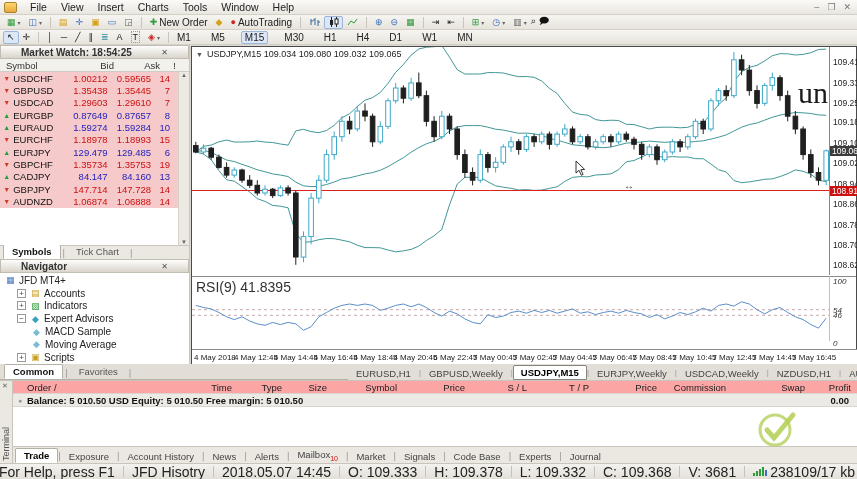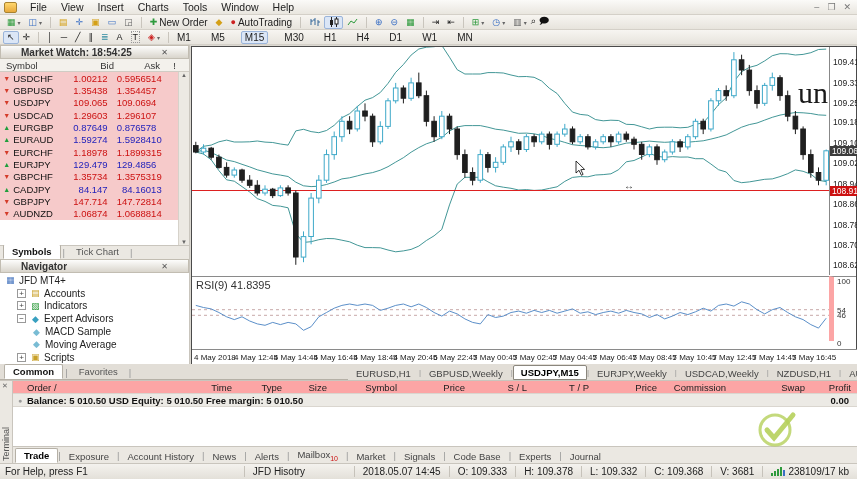--- a/index.html
+++ b/index.html
@@ -45,21 +45,21 @@
             background:#f3f1ec; align-items:center; }
   .mwhead .c1{width:62px; padding-left:6px;} .mwhead .c2{width:52px; text-align:right;}
   .mwhead .c3{width:46px; text-align:right;} .mwhead .c4{width:18px; text-align:right; padding-right:2px;}
   .mwrows { height:173px; position:relative; background:#fff; overflow:hidden; }
   .mwrow { height:12.35px; display:flex; align-items:center; font-size:9.5px; background:#f6caca; }
   .mwrow .arr { width:14px; text-align:center; font-size:7px; }
   .arr.up{color:#1f9e3c;} .arr.down{color:#d43b2a;}
   .mwrow .sym { width:48px; color:#111; }
   .mwrow .bid { width:52px; text-align:right; }
   .mwrow .ask { width:46px; text-align:right; }
-  .mwrow .spr { width:39px; padding-right:19px; }
+  .mwrow .spr { width:39px; text-align:right; padding-right:19px; }
   .mwrow.up .bid,.mwrow.up .ask,.mwrow.up .spr { color:#2222bb; }
   .mwrow.down .bid,.mwrow.down .ask,.mwrow.down .spr { color:#cc1111; }
   .mwrow.selected { background:#2e64c0; }
   .mwrow.selected .sym,.mwrow.selected .bid,.mwrow.selected .ask,.mwrow.selected .spr { color:#fff; }
   .mwsb { position:absolute; right:0; top:0; width:11px; height:100%; background:#ece9e3; border-left:1px solid #d6d2ca;
           display:flex; flex-direction:column; justify-content:space-between; align-items:center; font-size:6px; color:#666; }
   .ptabs { height:14px; display:flex; align-items:flex-end; background:#ebe8e2; border-top:1px solid #c9c5bd;
            font-size:9.5px; padding-left:3px; }
   .ptab { padding:1px 8px; color:#555; border:1px solid transparent; }
   .ptab.active { background:#fff; border:1px solid #b5b0a6; border-bottom-color:#fff; color:#111; font-weight:bold; border-radius:2px 2px 0 0; }
@@ -77,23 +77,23 @@
   .chartcol { flex:1; position:relative; background:#dcd9d2; }
   .chartwin { position:absolute; inset:1px 0 0 1px; background:#fff; border:1px solid #4a4a4a; }
   .ctitle { position:absolute; top:2px; left:4px; font-size:9px; color:#222; z-index:5; display:flex; gap:4px; align-items:center;}
   .ctitle .tri { font-size:7px; color:#555; }
   .plot { position:absolute; top:0; left:0; }
   .axis { position:absolute; top:0; right:0; width:27px; height:228px; border-left:1px solid #888; font-size:8.5px; color:#222; background:#fff; }
   .tick { position:absolute; left:3px; }
   .pricebox { position:absolute; left:0; width:27px; font-size:8.5px; color:#fff; background:#3c3c3c; padding:0 2px; }
   .pricebox.red { background:#cc1111; }
   .rsiwrap { position:absolute; top:229px; left:0; width:638px; height:72px; border-top:1px solid #8a8a8a; background:#fff; }
-  .rsilabel { position:absolute; top:2px; left:4px; font-size:11px; color:#333; z-index:4; }
-  .rsiaxis { position:absolute; top:229px; right:0; width:27px; height:65px; border-left:5px solid #fca5a5; border-top:1px solid #8a8a8a;
-             font-size:8px; color:#333; background:#fff; }
+  .rsilabel { position:absolute; top:2px; left:4px; font-size:14px; color:#333; z-index:4; }
+  .rsiaxis { position:absolute; top:229px; right:0; width:27px; height:65px; border-left:1px solid #fca5a5; border-top:1px solid #8a8a8a;
+             font-size:8px; color:#333; background:#fff;font-style:italic; }
   .taxis { position:absolute; top:302px; left:0; width:665px; height:15px; border-top:1px solid #8a8a8a; background:#fff; font-size:8px; color:#222; }
   .taxis span { position:absolute; top:3px; white-space:nowrap; }
 
   
   .tabsrow { height:17px; display:flex; background:#e2ded7; border-bottom:1px solid #c9c5bd; font-size:9.5px; }
   .navtabs { width:348px; display:flex; align-items:flex-end; padding-left:4px; border-bottom:1px solid #b5b0a6; }
   .charttabs { flex:1; display:flex; align-items:flex-end; overflow:hidden; }
   .ctab { padding:1px 7px; color:#444; border:1px solid transparent; border-bottom:none; white-space:nowrap; }
   .ctab.active { background:#fff; border:1px solid #8a867d; font-weight:bold; color:#000; border-radius:2px 2px 0 0; }
   .ctab-div { color:#999; align-self:center; font-size:8px; }
@@ -115,21 +115,21 @@
   .tblank { flex:1; position:relative; background:#fff; }
   .wm { position:absolute; right:48px; top:2px; opacity:.85; }
   .ttabs { height:17px; display:flex; align-items:flex-end; background:#ebe8e2; border-top:1px solid #c9c5bd; font-size:9.5px; padding-left:2px; }
   .ttab { padding:1px 8px; color:#444; position:relative; }
   .ttab.active { background:#fff; border:1px solid #b5b0a6; border-bottom-color:#fff; font-weight:bold; color:#000; border-radius:2px 2px 0 0; }
   .ttab sub { color:#cc1111; font-size:7px; }
   .ttab-div { color:#999; align-self:center; }
 
   
   .statusbar { height:15px; display:flex; align-items:center; background:linear-gradient(#f4f2ee,#e3e0d9);
-               font-size:10px; color:#222; }
+               font-size:14px; color:#222;justify-content:center; }
   .sseg { padding:0 8px; white-space:nowrap; border-left:1px solid #c6c2ba; height:11px; display:flex; align-items:center; gap:3px; }
   .shelp { flex:1; border-left:none; padding-left:5px; }
   .bars { display:flex; align-items:flex-end; gap:1px; height:9px; }
   .bars i { width:2px; background:#2d9a3c; display:block; }
 </style>
 </head>
 <body>
 
 <div class="app">
 
@@ -333,27 +333,20 @@
             </div>
             <div class="mwrow down">
               <span class="arr down">▼</span>
               <span class="sym">GBPUSD</span>
               <span class="bid">1.35438</span>
               <span class="ask">1.35445</span>
               <span class="spr">7</span>
             </div>
             <div class="mwrow down">
               <span class="arr down">▼</span>
-              <span class="sym">USDJPY</span>
-              <span class="bid">109.065</span>
-              <span class="ask">109.069</span>
-              <span class="spr">4</span>
-            </div>
-            <div class="mwrow down">
-              <span class="arr down">▼</span>
               <span class="sym">USDCAD</span>
               <span class="bid">1.29603</span>
               <span class="ask">1.29610</span>
               <span class="spr">7</span>
             </div>
             <div class="mwrow up">
               <span class="arr up">▲</span>
               <span class="sym">EURGBP</span>
               <span class="bid">0.87649</span>
               <span class="ask">0.87657</span>
@@ -458,20 +451,24 @@
               <span class="box">+</span>
               <span class="ticon" style="color: rgb(200, 160, 40);">▣</span>
               <span>Scripts</span>
             </div>
           </div>
       </div>
     </div>
 
     <div class="chartcol">
       <div class="chartwin">
+        <div class="ctitle">
+          <span class="tri">▼</span>
+          <span>USDJPY,M15 109.034 109.080 109.032 109.065</span>
+        </div>
         <svg class="plot" id="mainPlot" width="638" height="228">
             <polyline points="3.8,105.0 11.5,99.3 19.2,98.1 26.9,94.8 34.6,93.1 42.3,95.0 50.0,95.0 57.7,94.8 65.3,94.0 73.0,95.1 80.7,95.5 88.4,97.0 96.1,98.1 103.8,83.9 111.5,82.3 119.1,84.6 126.8,85.7 134.5,83.5 142.2,78.3 149.9,70.7 157.6,66.7 165.3,59.6 173.0,53.2 180.6,50.6 188.3,45.5 196.0,36.4 203.7,25.3 211.4,17.5 219.1,8.1 226.8,2.0 234.4,0.2 242.1,-0.3 249.8,-1.6 257.5,10.2 265.2,22.7 272.9,27.0 280.6,27.0 288.3,27.0 295.9,25.6 303.6,25.6 311.3,26.0 319.0,28.0 326.7,29.7 334.4,29.5 342.1,30.3 349.7,34.0 357.4,41.3 365.1,46.5 372.8,56.4 380.5,65.1 388.2,67.4 395.9,68.2 403.6,72.6 411.2,73.8 418.9,73.2 426.6,73.5 434.3,77.3 442.0,77.6 449.7,79.8 457.4,82.0 465.0,80.4 472.7,80.2 480.4,80.2 488.1,80.8 495.8,80.3 503.5,77.4 511.2,75.8 518.9,67.2 526.5,57.7 534.2,50.8 541.9,34.6 549.6,24.7 557.3,20.4 565.0,18.3 572.7,13.9 580.3,8.7 588.0,6.7 595.7,6.8 603.4,8.0 611.1,7.4 618.8,5.7 626.5,2.5 634.2,2.1" fill="none" stroke="#2e8b8b" stroke-width="1" opacity="0.9"></polyline>
             <polyline points="3.8,105.0 11.5,103.1 19.2,105.5 26.9,109.2 34.6,113.0 42.3,114.6 50.0,117.3 57.7,119.9 65.3,122.8 73.0,124.8 80.7,126.9 88.4,128.1 96.1,129.5 103.8,135.2 111.5,138.8 119.1,139.6 126.8,139.2 134.5,137.5 142.2,135.0 149.9,131.9 157.6,130.8 165.3,128.9 173.0,126.9 180.6,125.6 188.3,123.2 196.0,119.7 203.7,115.1 211.4,110.7 219.1,105.2 226.8,100.6 234.4,96.8 242.1,94.3 249.8,90.4 257.5,84.0 265.2,79.9 272.9,78.6 280.6,78.6 288.3,78.6 295.9,80.2 303.6,82.2 311.3,83.1 319.0,84.7 326.7,86.3 334.4,86.1 342.1,86.8 349.7,88.5 357.4,91.3 365.1,93.1 372.8,95.4 380.5,97.7 388.2,98.5 395.9,99.0 403.6,100.3 411.2,100.7 418.9,100.0 426.6,98.1 434.3,96.1 442.0,95.6 449.7,94.9 457.4,94.1 465.0,94.8 472.7,95.3 480.4,94.9 488.1,95.4 495.8,95.2 503.5,94.5 511.2,93.8 518.9,92.1 526.5,90.2 534.2,87.9 541.9,84.0 549.6,80.2 557.3,77.6 565.0,76.0 572.7,73.1 580.3,70.3 588.0,68.1 595.7,66.7 603.4,65.5 611.1,65.8 618.8,66.5 626.5,67.9 634.2,68.3" fill="none" stroke="#2e8b8b" stroke-width="1" opacity="0.9"></polyline>
             <polyline points="3.8,105.0 11.5,107.0 19.2,112.8 26.9,123.6 34.6,132.8 42.3,134.2 50.0,139.6 57.7,145.0 65.3,151.6 73.0,154.4 80.7,158.4 88.4,159.2 96.1,160.8 103.8,186.6 111.5,195.4 119.1,194.7 126.8,192.7 134.5,191.5 142.2,191.7 149.9,193.2 157.6,194.8 165.3,198.2 173.0,200.6 180.6,200.6 188.3,200.8 196.0,203.0 203.7,204.8 211.4,203.9 219.1,202.4 226.8,199.1 234.4,193.5 242.1,188.8 249.8,182.4 257.5,157.9 265.2,137.1 272.9,130.3 280.6,130.3 288.3,130.3 295.9,134.8 303.6,138.8 311.3,140.2 319.0,141.3 326.7,143.0 334.4,142.6 342.1,143.4 349.7,143.0 357.4,141.4 365.1,139.8 372.8,134.4 380.5,130.4 388.2,129.6 395.9,129.8 403.6,128.0 411.2,127.6 418.9,126.8 426.6,122.7 434.3,114.8 442.0,113.5 449.7,110.0 457.4,106.3 465.0,109.2 472.7,110.4 480.4,109.6 488.1,110.1 495.8,110.0 503.5,111.7 511.2,111.7 518.9,117.0 526.5,122.7 534.2,125.0 541.9,133.5 549.6,135.7 557.3,134.9 565.0,133.6 572.7,132.3 580.3,131.9 588.0,129.6 595.7,126.7 603.4,122.9 611.1,124.3 618.8,127.2 626.5,133.3 634.2,134.6" fill="none" stroke="#2e8b8b" stroke-width="1" opacity="0.9"></polyline>
             <line x1="0" y1="143.5" x2="638" y2="143.5" stroke="#dd2020" stroke-width="1"></line>
             <line x1="3.8" y1="94.8" x2="3.8" y2="106.3" stroke="#1f1f1f" stroke-width="1"></line>
             <rect x="1.5" y="98.6" width="4.6" height="6.4" fill="#1f1f1f" stroke="#1f1f1f" stroke-width="1"></rect>
             <line x1="11.5" y1="97.3" x2="11.5" y2="107.6" stroke="#3fa9c9" stroke-width="1"></line>
             <rect x="9.2" y="101.2" width="4.6" height="3.8" fill="#ffffff" stroke="#3fa9c9" stroke-width="1"></rect>
             <line x1="19.2" y1="99.9" x2="19.2" y2="112.7" stroke="#1f1f1f" stroke-width="1"></line>

